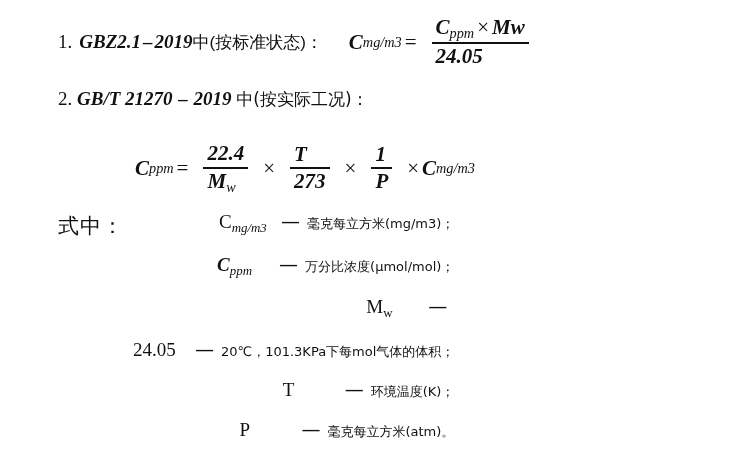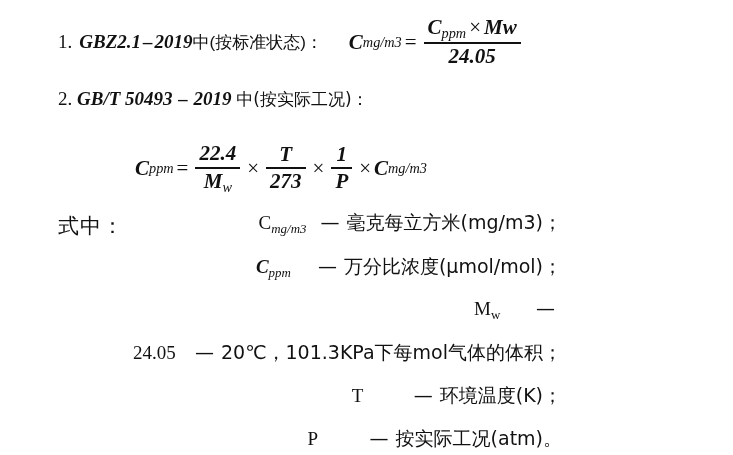--- a/index.html
+++ b/index.html
@@ -40,23 +40,22 @@
     vertical-align: -0.28em;
     font-style: normal;
   }
   .sup {
     font-size: 0.66em;
     vertical-align: 0.45em;
   }
   .frac {
     display: inline-block;
     vertical-align: middle;
-    text-align: center;
     line-height: 1.12;
-    margin: 0 4px;
+    margin: 0 12px;
   }
   .frac .num {
     display: block;
     padding: 0 4px 1px 4px;
   }
   .frac .den {
     display: block;
     border-top: 2px solid #111;
     padding: 1px 4px 0 4px;
   }
@@ -138,21 +137,21 @@
   .def-row .sym {
     min-width: 62px;
     display: inline-block;
   }
   .def-row .dash {
     font-family: "DejaVu Sans", sans-serif;
     padding: 0 7px 0 0;
   }
   .def-row .txt {
     font-family: "DejaVu Sans", sans-serif;
-    font-size: 19px;
+    font-size: 13px;
   }
   .def-row .num-sym {
     font-family: "Liberation Serif", serif;
     min-width: 62px;
     display: inline-block;
   }
 </style>
 </head>
 <body>
 
@@ -174,21 +173,21 @@
       <span class="frac">
         <span class="num"><span class="italic-var">C</span><span class="sub">ppm</span><span class="op">×</span><span class="italic-var">Mw</span></span>
         <span class="den italic-var">24.05</span>
       </span>
     </span>
   </div>
 
   <div class="line2">
     <span>2.</span>
     <span class="italic-var">GB/T</span>
-    <span class="italic-var">50493</span>
+    <span class="italic-var">21270</span>
     <span class="italic-var" style="padding:0 1px">–</span>
     <span class="italic-var">2019</span>
     <span class="cn">中(按实际工况)：</span>
   </div>
 
   <div class="formula2">
     <span class="italic-var">C</span>
       <span class="sub">ppm</span>
     <span class="op">=</span>
 
@@ -248,18 +247,18 @@
 
     <div class="def-row">
       <span class="sym upright-var">T</span>
       <span class="dash">—</span>
       <span class="txt">环境温度(K)；</span>
     </div>
 
     <div class="def-row">
       <span class="sym upright-var">P</span>
       <span class="dash">—</span>
-      <span class="txt">按实际工况(atm)。</span>
+      <span class="txt">毫克每立方米(atm)。</span>
     </div>
 
   </div>
 
 </div>
 
 </body></html>

